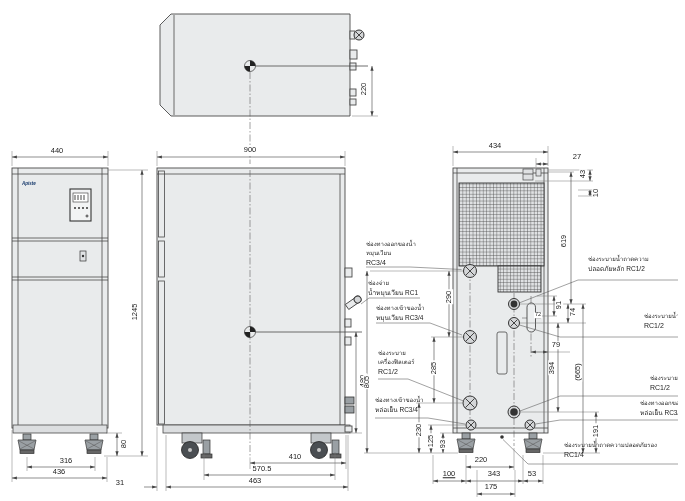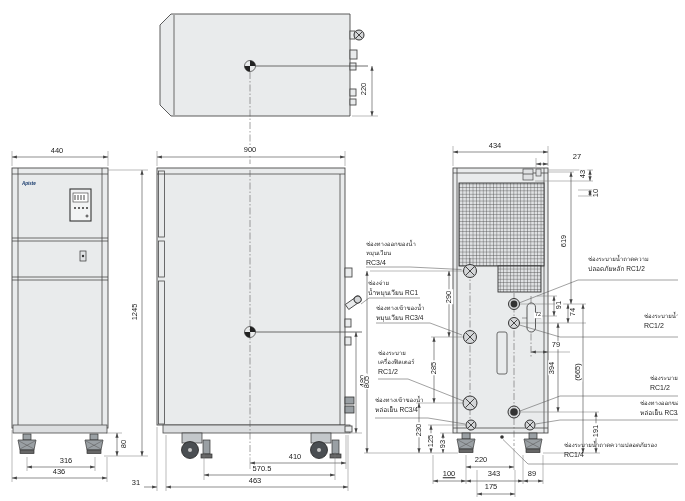--- a/index.html
+++ b/index.html
@@ -311,21 +311,21 @@
 <div class="dl v" style="left:124px; top:444px;">80</div>
 <div class="dl" style="left:66px;  top:461px;">316</div>
 <div class="dl" style="left:59px;  top:472px;">436</div>
 
 <div class="dl" style="left:250px; top:150px;">900</div>
 <div class="dl v" style="left:135px; top:312px;">1245</div>
 <div class="dl v" style="left:363px; top:381px;">480</div>
 <div class="dl" style="left:295px; top:457px;">410</div>
 <div class="dl" style="left:262px; top:469px;">570.5</div>
 <div class="dl" style="left:255px; top:481px;">463</div>
-<div class="dl" style="left:136px; top:483px;">31</div>
+<div class="dl" style="left:120px; top:483px;">31</div>
 
 <div class="dl" style="left:495px; top:146px;">434</div>
 <div class="dl" style="left:548px; top:157px;margin-left:29px;">27</div>
 <div class="dl v" style="left:583px; top:174px;">43</div>
 <div class="dl v" style="left:596px; top:193px;">10</div>
 <div class="dl v" style="left:564px; top:241px;">619</div>
 <div class="dl v" style="left:449px; top:297px;">290</div>
 <div class="dl v" style="left:434px; top:368px;">285</div>
 <div class="dl v" style="left:367px; top:382px;">805</div>
 <div class="dl v" style="left:559px; top:305px;">91</div>
@@ -334,21 +334,21 @@
 <div class="dl" style="left:556px; top:345px;">79</div>
 <div class="dl v" style="left:552px; top:368px;">394</div>
 <div class="dl v" style="left:578px; top:372px;">(665)</div>
 <div class="dl v" style="left:596px; top:431px;">191</div>
 <div class="dl v" style="left:419px; top:430px;">230</div>
 <div class="dl v" style="left:431px; top:441px;">125</div>
 <div class="dl v" style="left:443px; top:444px;">93</div>
 <div class="dl" style="left:481px; top:460px;">220</div>
 <div class="dl" style="left:449px; top:474px;text-decoration:underline;">100</div>
 <div class="dl" style="left:494px; top:474px;">343</div>
-<div class="dl" style="left:532px; top:474px;">89</div>
+<div class="dl" style="left:532px; top:474px;">53</div>
 <div class="dl" style="left:491px; top:487px;">175</div>
 
 <div class="tl" style="left:366px; top:240px;">
   <div>ช่องทางออกของน้ำ</div>
   <div>หมุนเวียน</div>
   <div class="rc">RC3/4</div>
 </div>
 <div class="tl" style="left:368px; top:279px;">
   <div>ช่องจ่าย</div>
   <div class="rcm">น้ำหมุนเวียน RC1</div>

